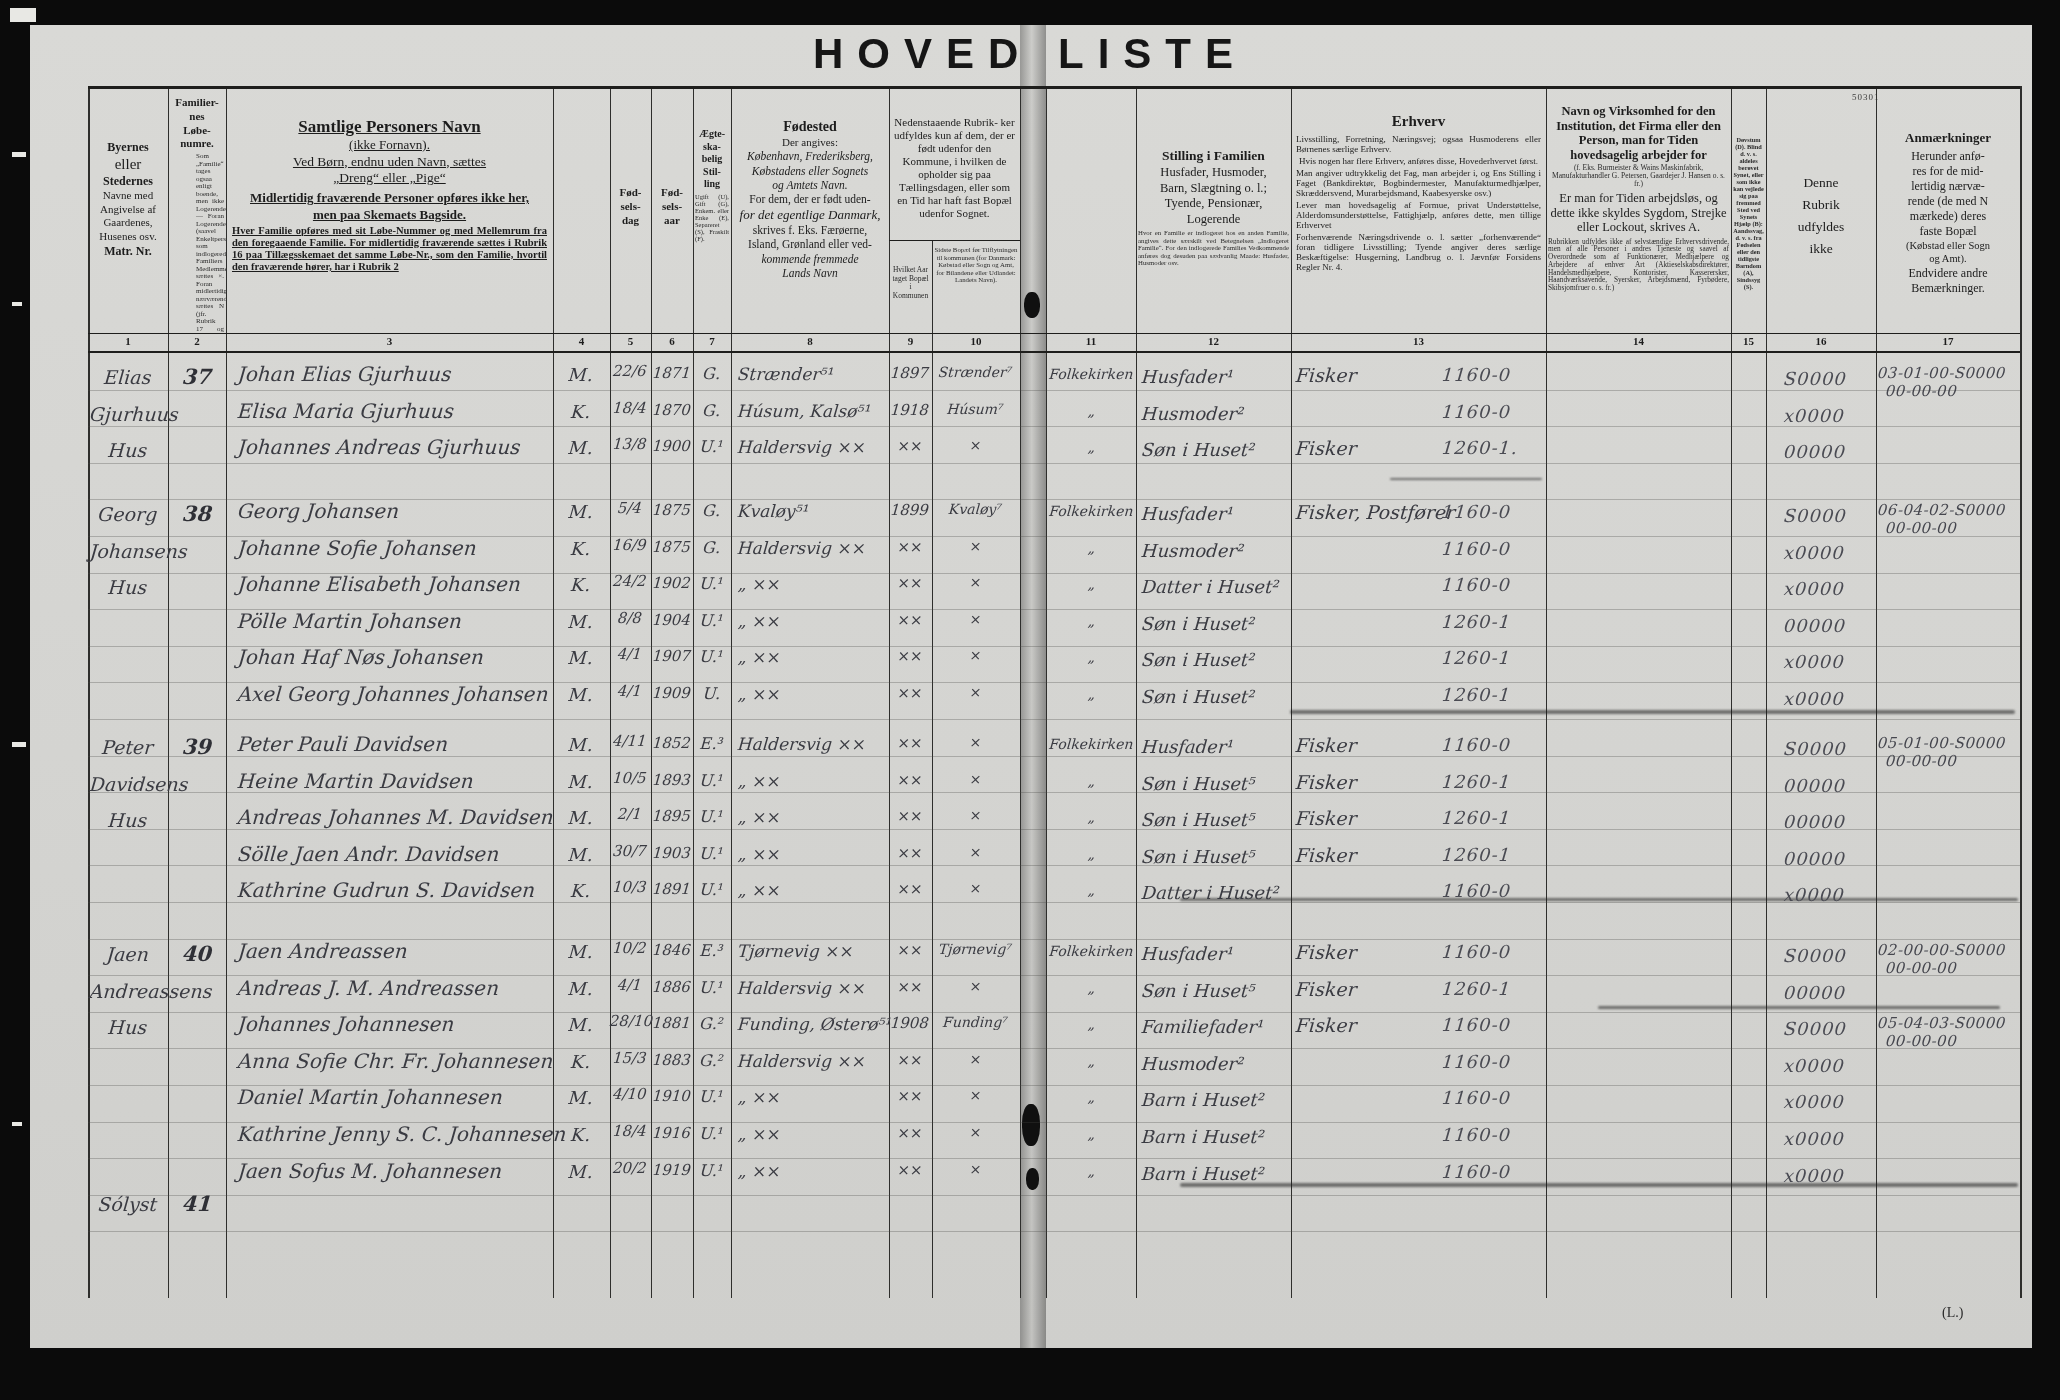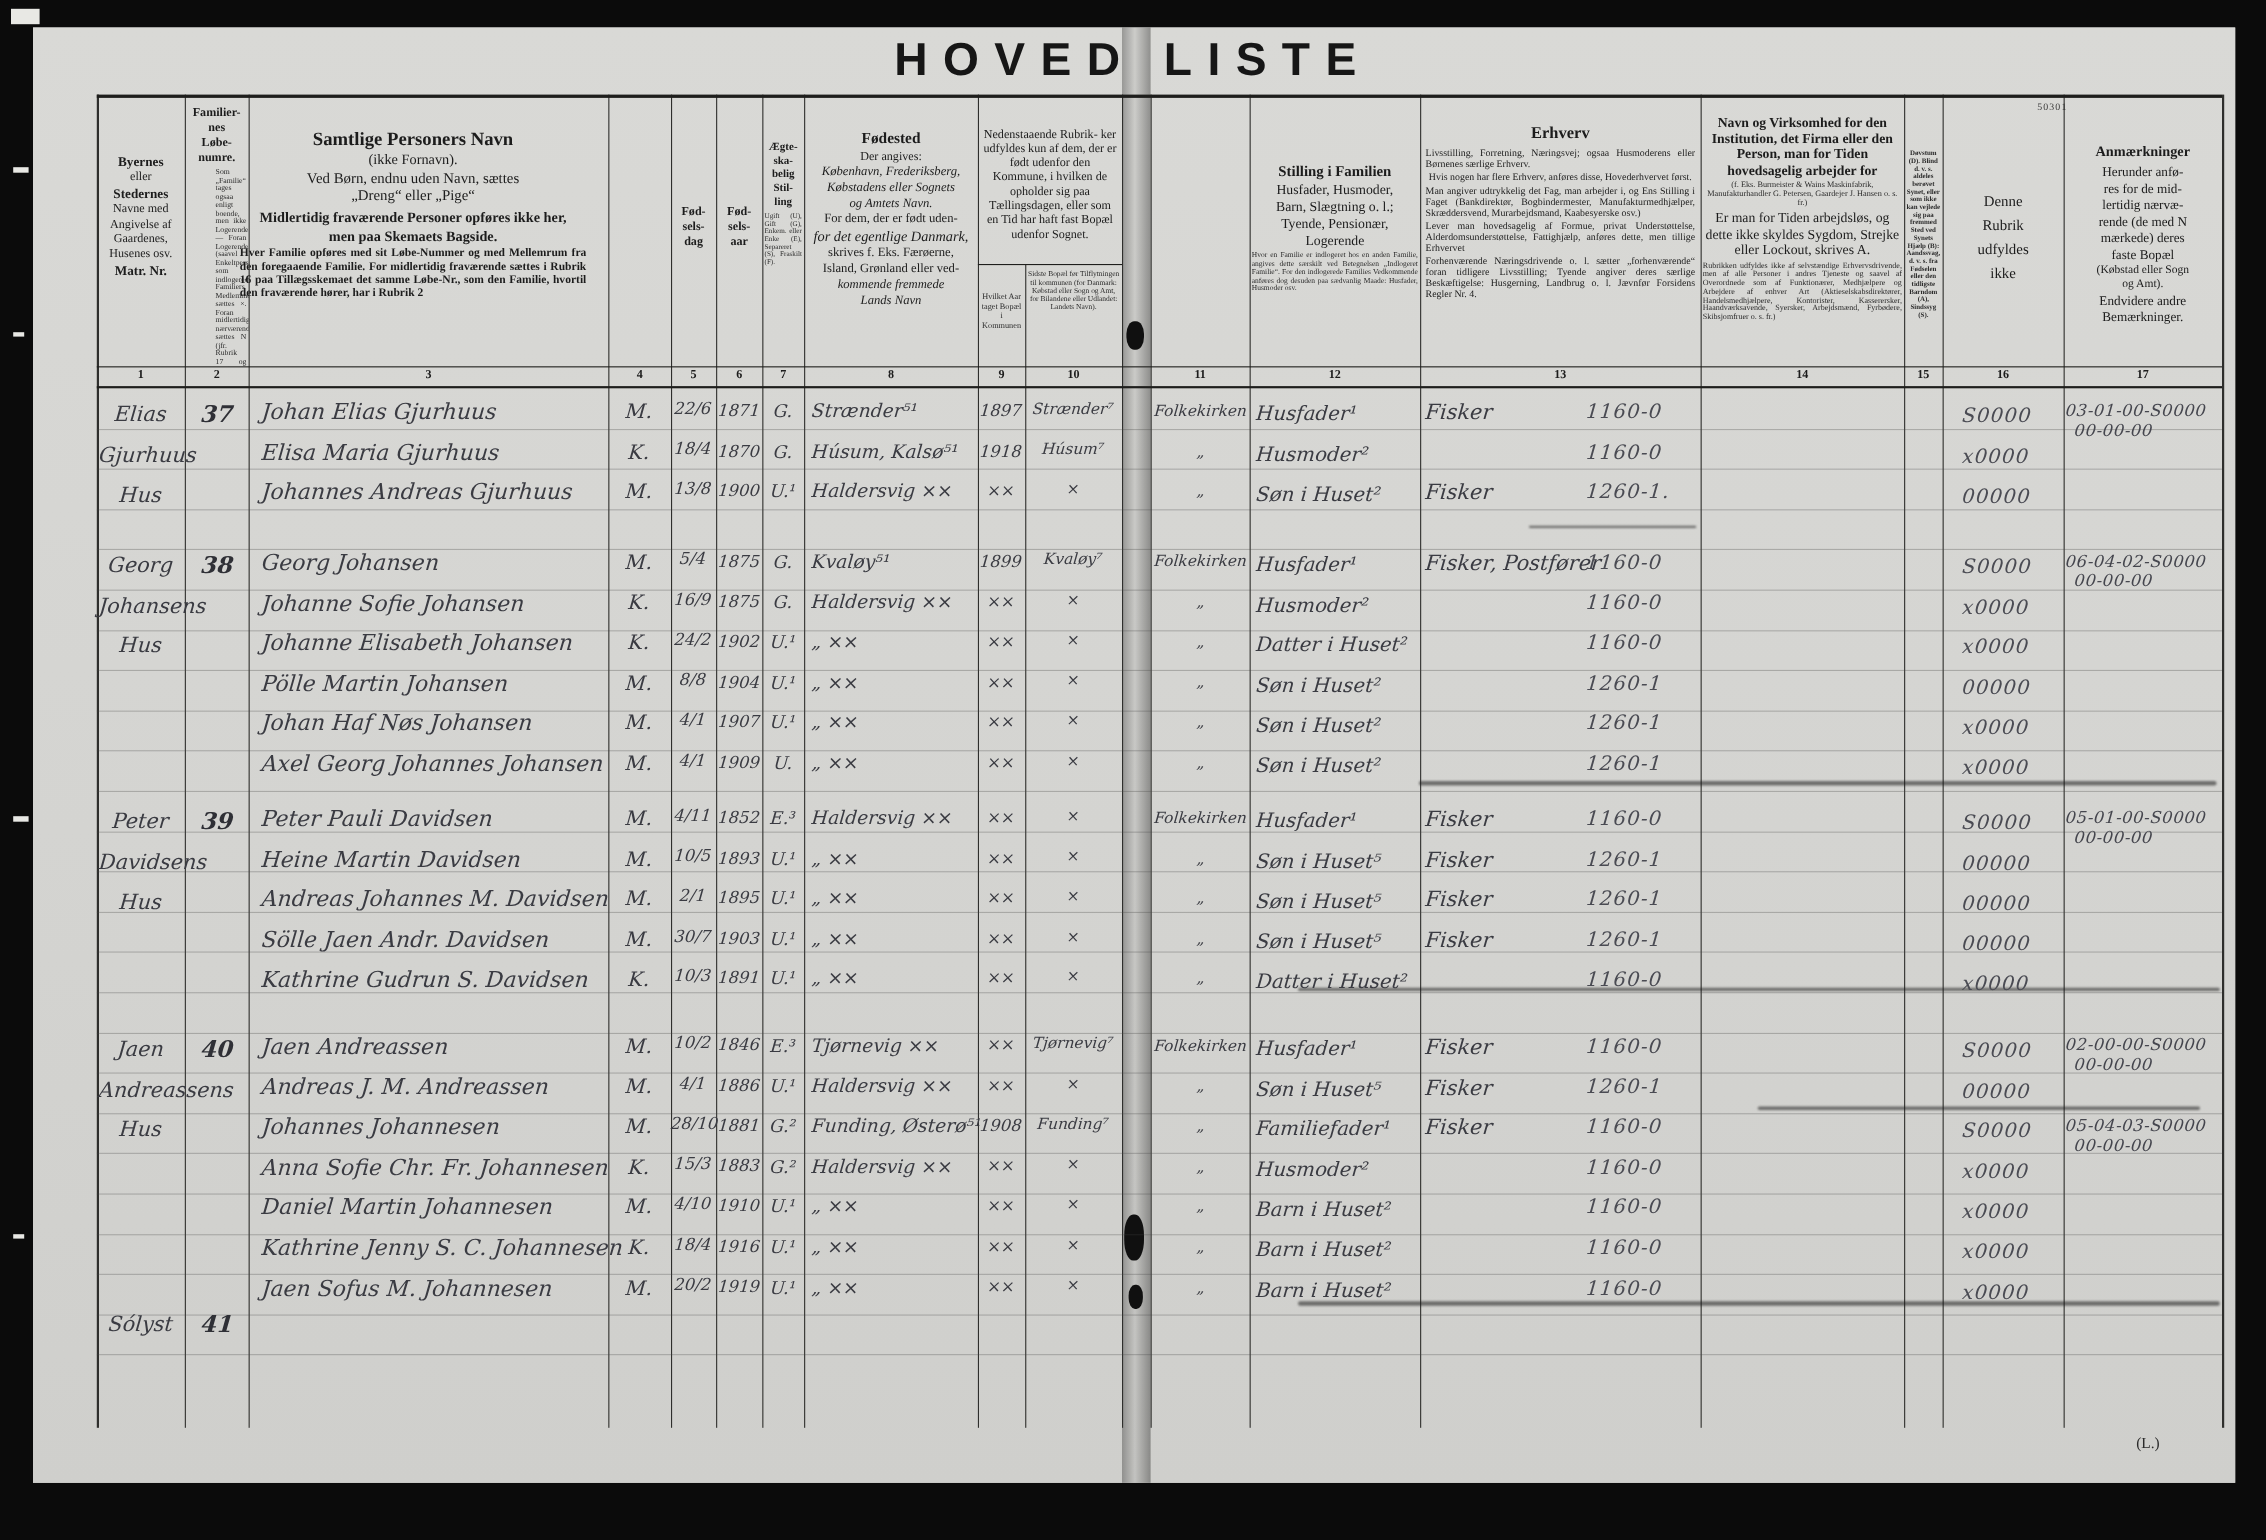--- a/index.html
+++ b/index.html
@@ -58,38 +58,38 @@
   <div class="serial">50301</div>
   <div class="footer-mark">(L.)</div>
 
   <div class="fold"></div>
   <div class="blob" style="left:1024px;top:292px;width:16px;height:26px;"></div>
   <div class="blob" style="left:1022px;top:1104px;width:18px;height:42px;"></div>
   <div class="blob" style="left:1026px;top:1168px;width:13px;height:22px;"></div>
 
   <div class="hc" style="left:88px;width:80px;padding-top:52px;">
     <span class="hl b" style="font-size:12px;">Byernes</span>
-    <span class="hl" style="font-size:11px;">eller</span>
+    <span class="hl" style="font-size:15px;">eller</span>
     <span class="hl b" style="font-size:12px;">Stedernes</span>
     <span class="hl" style="font-size:11px;">Navne med</span>
     <span class="hl" style="font-size:11px;">Angivelse af</span>
     <span class="hl" style="font-size:11px;">Gaardenes,</span>
     <span class="hl" style="font-size:11px;">Husenes osv.</span>
     <span class="hl b" style="font-size:12px;">Matr. Nr.</span>
   </div>
 
   <div class="hc" style="left:168px;width:58px;padding-top:8px;">
     <span class="hl b" style="font-size:11px;">Familier-</span>
     <span class="hl b" style="font-size:11px;">nes</span>
     <span class="hl b" style="font-size:11px;">Løbe-</span>
     <span class="hl b" style="font-size:11px;">numre.</span>
     <span class="tiny" style="display:block;margin-top:2px;margin-left:26px;">Som „Familie“ tages ogsaa enligt boende, men ikke Logerende. — Foran Logerende (saavel Enkeltpersoner som indlogerede Familiers Medlemmer) sættes ×. Foran midlertidig nærværende sættes N (jfr. Rubrik 17 og Reglerne Nr. 2 og 3)</span>
   </div>
 
-  <div class="hc" style="left:212px;width:327px;padding-top:28px;">
+  <div class="hc" style="left:226px;width:327px;padding-top:28px;text-decoration:underline;">
     <span class="hl b" style="font-size:17px;">Samtlige Personers Navn</span>
     <span class="hl" style="font-size:13px;">(ikke Fornavn).</span>
     <span class="hl" style="font-size:13.5px;">Ved Børn, endnu uden Navn, sættes</span>
     <span class="hl" style="font-size:13.5px;">„Dreng“ eller „Pige“</span>
     <span class="hl b" style="font-size:13px;margin-top:3px;">Midlertidig fraværende Personer opføres ikke her,</span>
     <span class="hl b" style="font-size:13px;">men paa Skemaets Bagside.</span>
     <span class="hl b" style="font-size:10.5px;line-height:12px;text-align:justify;padding:2px 6px 0 6px;">Hver Familie opføres med sit Løbe-Nummer og med Mellemrum fra den foregaaende Familie. For midlertidig fraværende sættes i Rubrik 16 paa Tillægsskemaet det samme Løbe-Nr., som den Familie, hvortil den fraværende hører, har i Rubrik 2</span>
   </div>
 
 

